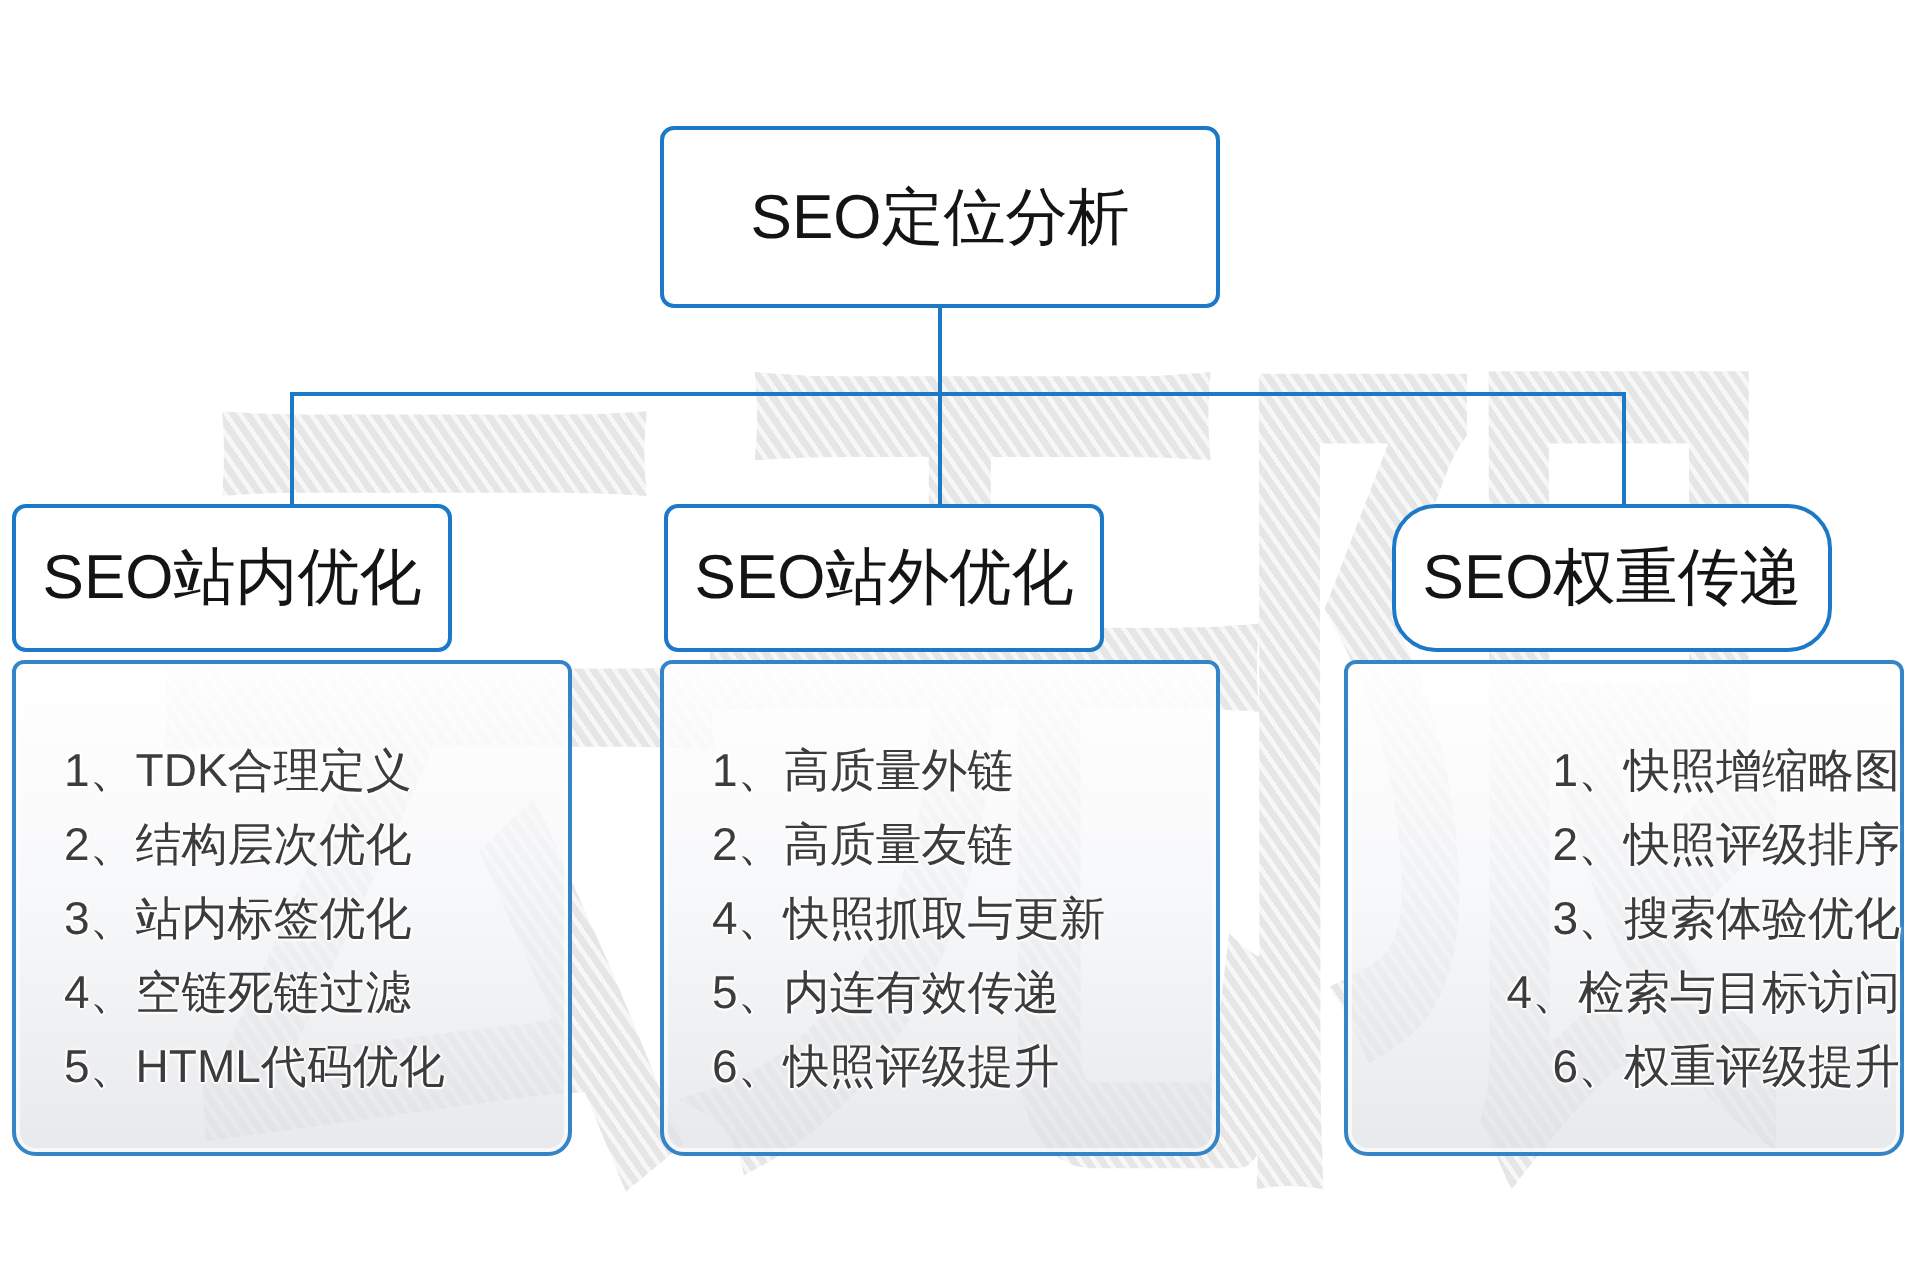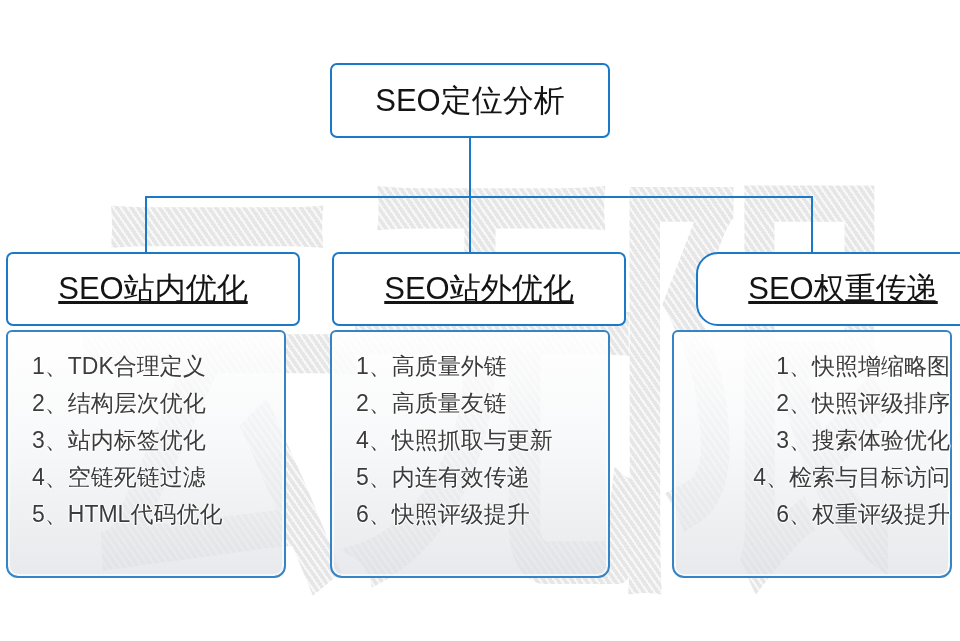--- a/index.html
+++ b/index.html
@@ -23,38 +23,38 @@
   .line.drop-left{left:145px;top:196px;width:2px;height:57px;}
   .line.drop-mid{left:469px;top:196px;width:2px;height:57px;}
   .line.drop-right{left:811px;top:196px;width:2px;height:57px;}
   
   .node-header{
     position:absolute;background:#ffffff;border:2px solid var(--line,#1b79c8);
     border-radius:7px;display:flex;align-items:center;justify-content:center;
     font-size:31px;color:var(--header_text,#141414);z-index:2;white-space:nowrap;
     box-sizing:border-box;
   }
-  .root-node{left:330px;top:63px;width:280px;height:75px;text-align:center;}
-  .col-header{top:252px;width:294px;height:74px;text-decoration:underline;}
+  .root-node{left:330px;top:63px;width:280px;height:91px;text-align:center;}
+  .col-header{top:252px;width:220px;height:74px;}
   .col1 .col-header{left:6px;}
   .col2 .col-header{left:332px;}
   .col3 .col-header{left:696px;border-radius:22px;}
   
   .panel{
     position:absolute;top:330px;width:280px;height:248px;box-sizing:border-box;
     border:2px solid var(--panel_border,#3584c6);
     border-radius:6px 6px 12px 12px;
     background:linear-gradient(180deg,rgba(255,255,255,.92) 0%,rgba(245,246,248,.72) 45%,rgba(222,225,229,.72) 100%);
     box-shadow:inset 0 0 0 2px rgba(255,255,255,.65);
     z-index:2;
   }
   .col1 .panel{left:6px;}
   .col2 .panel{left:330px;}
   .col3 .panel{left:672px;text-align:right;}
-  .panel ul{list-style:none;margin:0;padding:16px 0 0 24px;}
+  .panel ul{list-style:none;margin:0;padding:35px 0 0 24px;}
   .panel li{
     font-size:23px;line-height:37px;color:var(--item_text,#3c3c3c);white-space:nowrap;
     text-shadow:0 1px 0 #fff,1px 0 0 #fff,-1px 0 0 #fff,0 0 3px #fff;
   }
 </style>
 </head>
 <body>
 
 <div class="stage">
 

